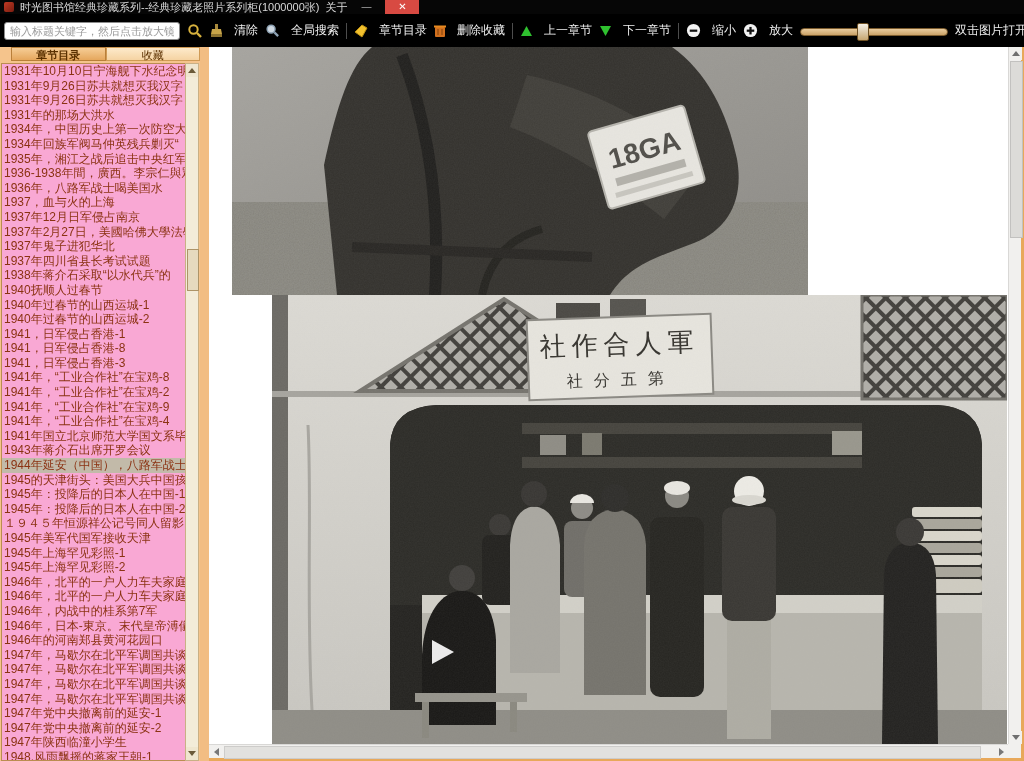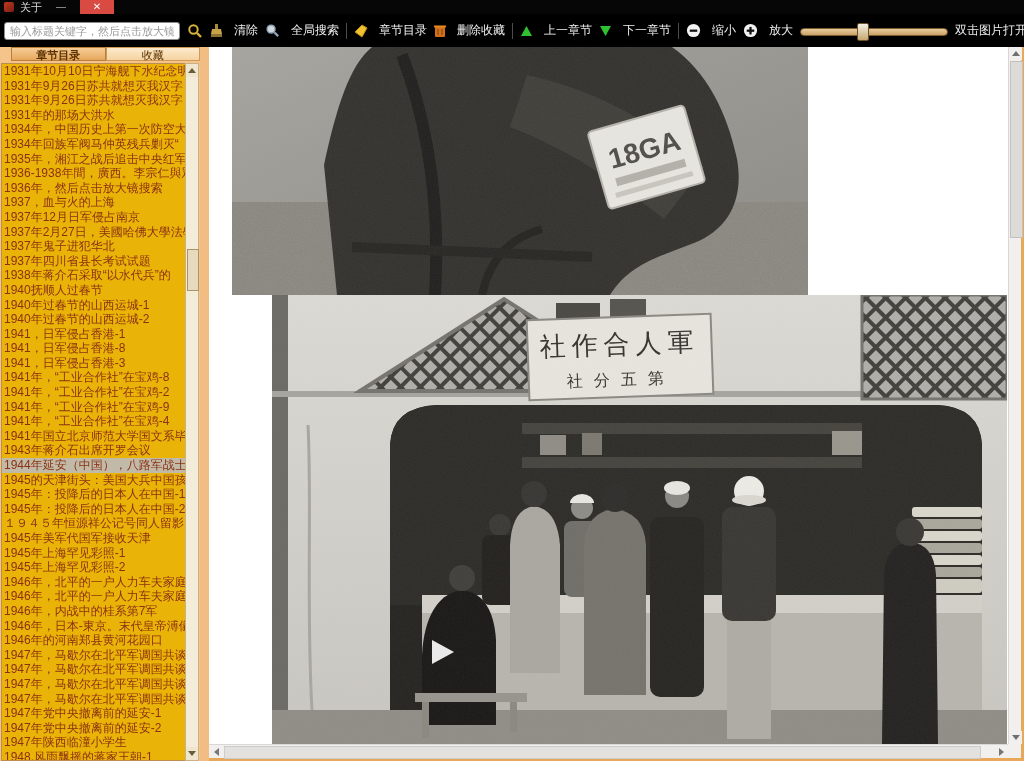--- a/index.html
+++ b/index.html
@@ -32,21 +32,21 @@
     border:1px solid #7c5c2e;border-radius:4px;}
   .slider-thumb{position:absolute;top:0;width:10px;height:16px;background:linear-gradient(#f4f0e6,#c6a671);
     border:1px solid #6f5124;border-radius:2px;}
   .hint{white-space:nowrap;font-size:12px;color:#eee;flex:none;}
   
   .sidebar{position:absolute;left:0;top:47px;width:200px;bottom:0;background:#f5c48c;}
   .tabs{display:flex;height:14px;padding-left:11px;}
   .tab{flex:1;text-align:center;font-size:11px;line-height:15px;color:#5a3000;cursor:pointer;
     background:linear-gradient(#fdeacb,#f5d3a2);border:1px solid #cf9a55;box-sizing:border-box;}
   .tab.active{background:linear-gradient(#f6cd96,#e5a75d);font-weight:bold;border-color:#b97f39;}
-  .chapter-list{position:absolute;top:16px;left:1px;right:15px;bottom:0;background:#eab308;
+  .chapter-list{position:absolute;top:16px;left:1px;right:15px;bottom:0;background:#f9a8d4;
     overflow:hidden;border:1px solid #bb8d50;border-right:none;box-sizing:border-box;}
   .chapter-row{height:14.6px;line-height:14.6px;font-size:12px;color:#8b3212;
     white-space:nowrap;overflow:hidden;padding-left:2px;cursor:pointer;}
   .chapter-row.selected{background:#c2baa9;}
   .sb-scroll{position:absolute;top:16px;right:1px;width:14px;bottom:0;background:#f3ecd9;
     border:1px solid #c9b085;box-sizing:border-box;}
   .sb-btn{position:absolute;left:0;width:12px;height:13px;background:#efe6cf;display:flex;align-items:center;justify-content:center;cursor:pointer;}
   .sb-thumb{position:absolute;left:1px;width:10px;top:185px;height:40px;background:#e6dabf;border:1px solid #ad9468;cursor:grab;}
   .tri-up{width:0;height:0;border-left:4px solid transparent;border-right:4px solid transparent;border-bottom:5px solid #6b5a39;}
   .tri-down{width:0;height:0;border-left:4px solid transparent;border-right:4px solid transparent;border-top:5px solid #6b5a39;}
@@ -66,20 +66,21 @@
   .h-thumb{position:absolute;top:1px;height:11px;left:15px;width:755px;background:#e2e1de;border:1px solid #cdccca;cursor:grab;}
   .corner{position:absolute;left:1008px;top:744px;width:13px;height:14px;background:#f1f0ee;}
   .v-scroll .tri-up{border-bottom-color:#6f6f6f;}
   .v-scroll .tri-down{border-top-color:#6f6f6f;}
 </style>
 </head>
 <body>
 
 <div class="titlebar">
   <span class="logo"></span>
+  <span class="wtitle">时光图书馆经典珍藏系列--经典珍藏老照片系列柜(1000000张)</span>
   <span class="about">关于</span>
   <span class="winbtn">—</span>
   <span class="winbtn close">✕</span>
 </div>
 
 <div class="toolbar">
   <input class="search" type="text" placeholder="输入标题关键字，然后点击放大镜搜索" style="">
   <span class="icon">
     <svg width="16" height="16" viewBox="0 0 16 16">
         <circle cx="6.5" cy="6.5" r="4.2" fill="none" stroke="#d8b23e" stroke-width="2"></circle>
@@ -177,21 +178,21 @@
   </div>
   <div class="chapter-list">
       <div class="chapter-row">1931年10月10日宁海舰下水纪念明</div>
       <div class="chapter-row">1931年9月26日苏共就想灭我汉字，</div>
       <div class="chapter-row">1931年9月26日苏共就想灭我汉字，</div>
       <div class="chapter-row">1931年的那场大洪水</div>
       <div class="chapter-row">1934年，中国历史上第一次防空大</div>
       <div class="chapter-row">1934年回族军阀马仲英残兵剿灭“</div>
       <div class="chapter-row">1935年，湘江之战后追击中央红军</div>
       <div class="chapter-row">1936-1938年間，廣西。李宗仁與眾</div>
-      <div class="chapter-row">1936年，然后点击放大镜搜索</div>
+      <div class="chapter-row">1936年，八路军战士喝美国水</div>
       <div class="chapter-row">1937，血与火的上海</div>
       <div class="chapter-row">1937年12月日军侵占南京</div>
       <div class="chapter-row">1937年2月27日，美國哈佛大學法學</div>
       <div class="chapter-row">1937年鬼子进犯华北</div>
       <div class="chapter-row">1937年四川省县长考试试题</div>
       <div class="chapter-row">1938年蒋介石采取“以水代兵”的</div>
       <div class="chapter-row">1940抚顺人过春节</div>
       <div class="chapter-row">1940年过春节的山西运城-1</div>
       <div class="chapter-row">1940年过春节的山西运城-2</div>
       <div class="chapter-row">1941，日军侵占香港-1</div>

